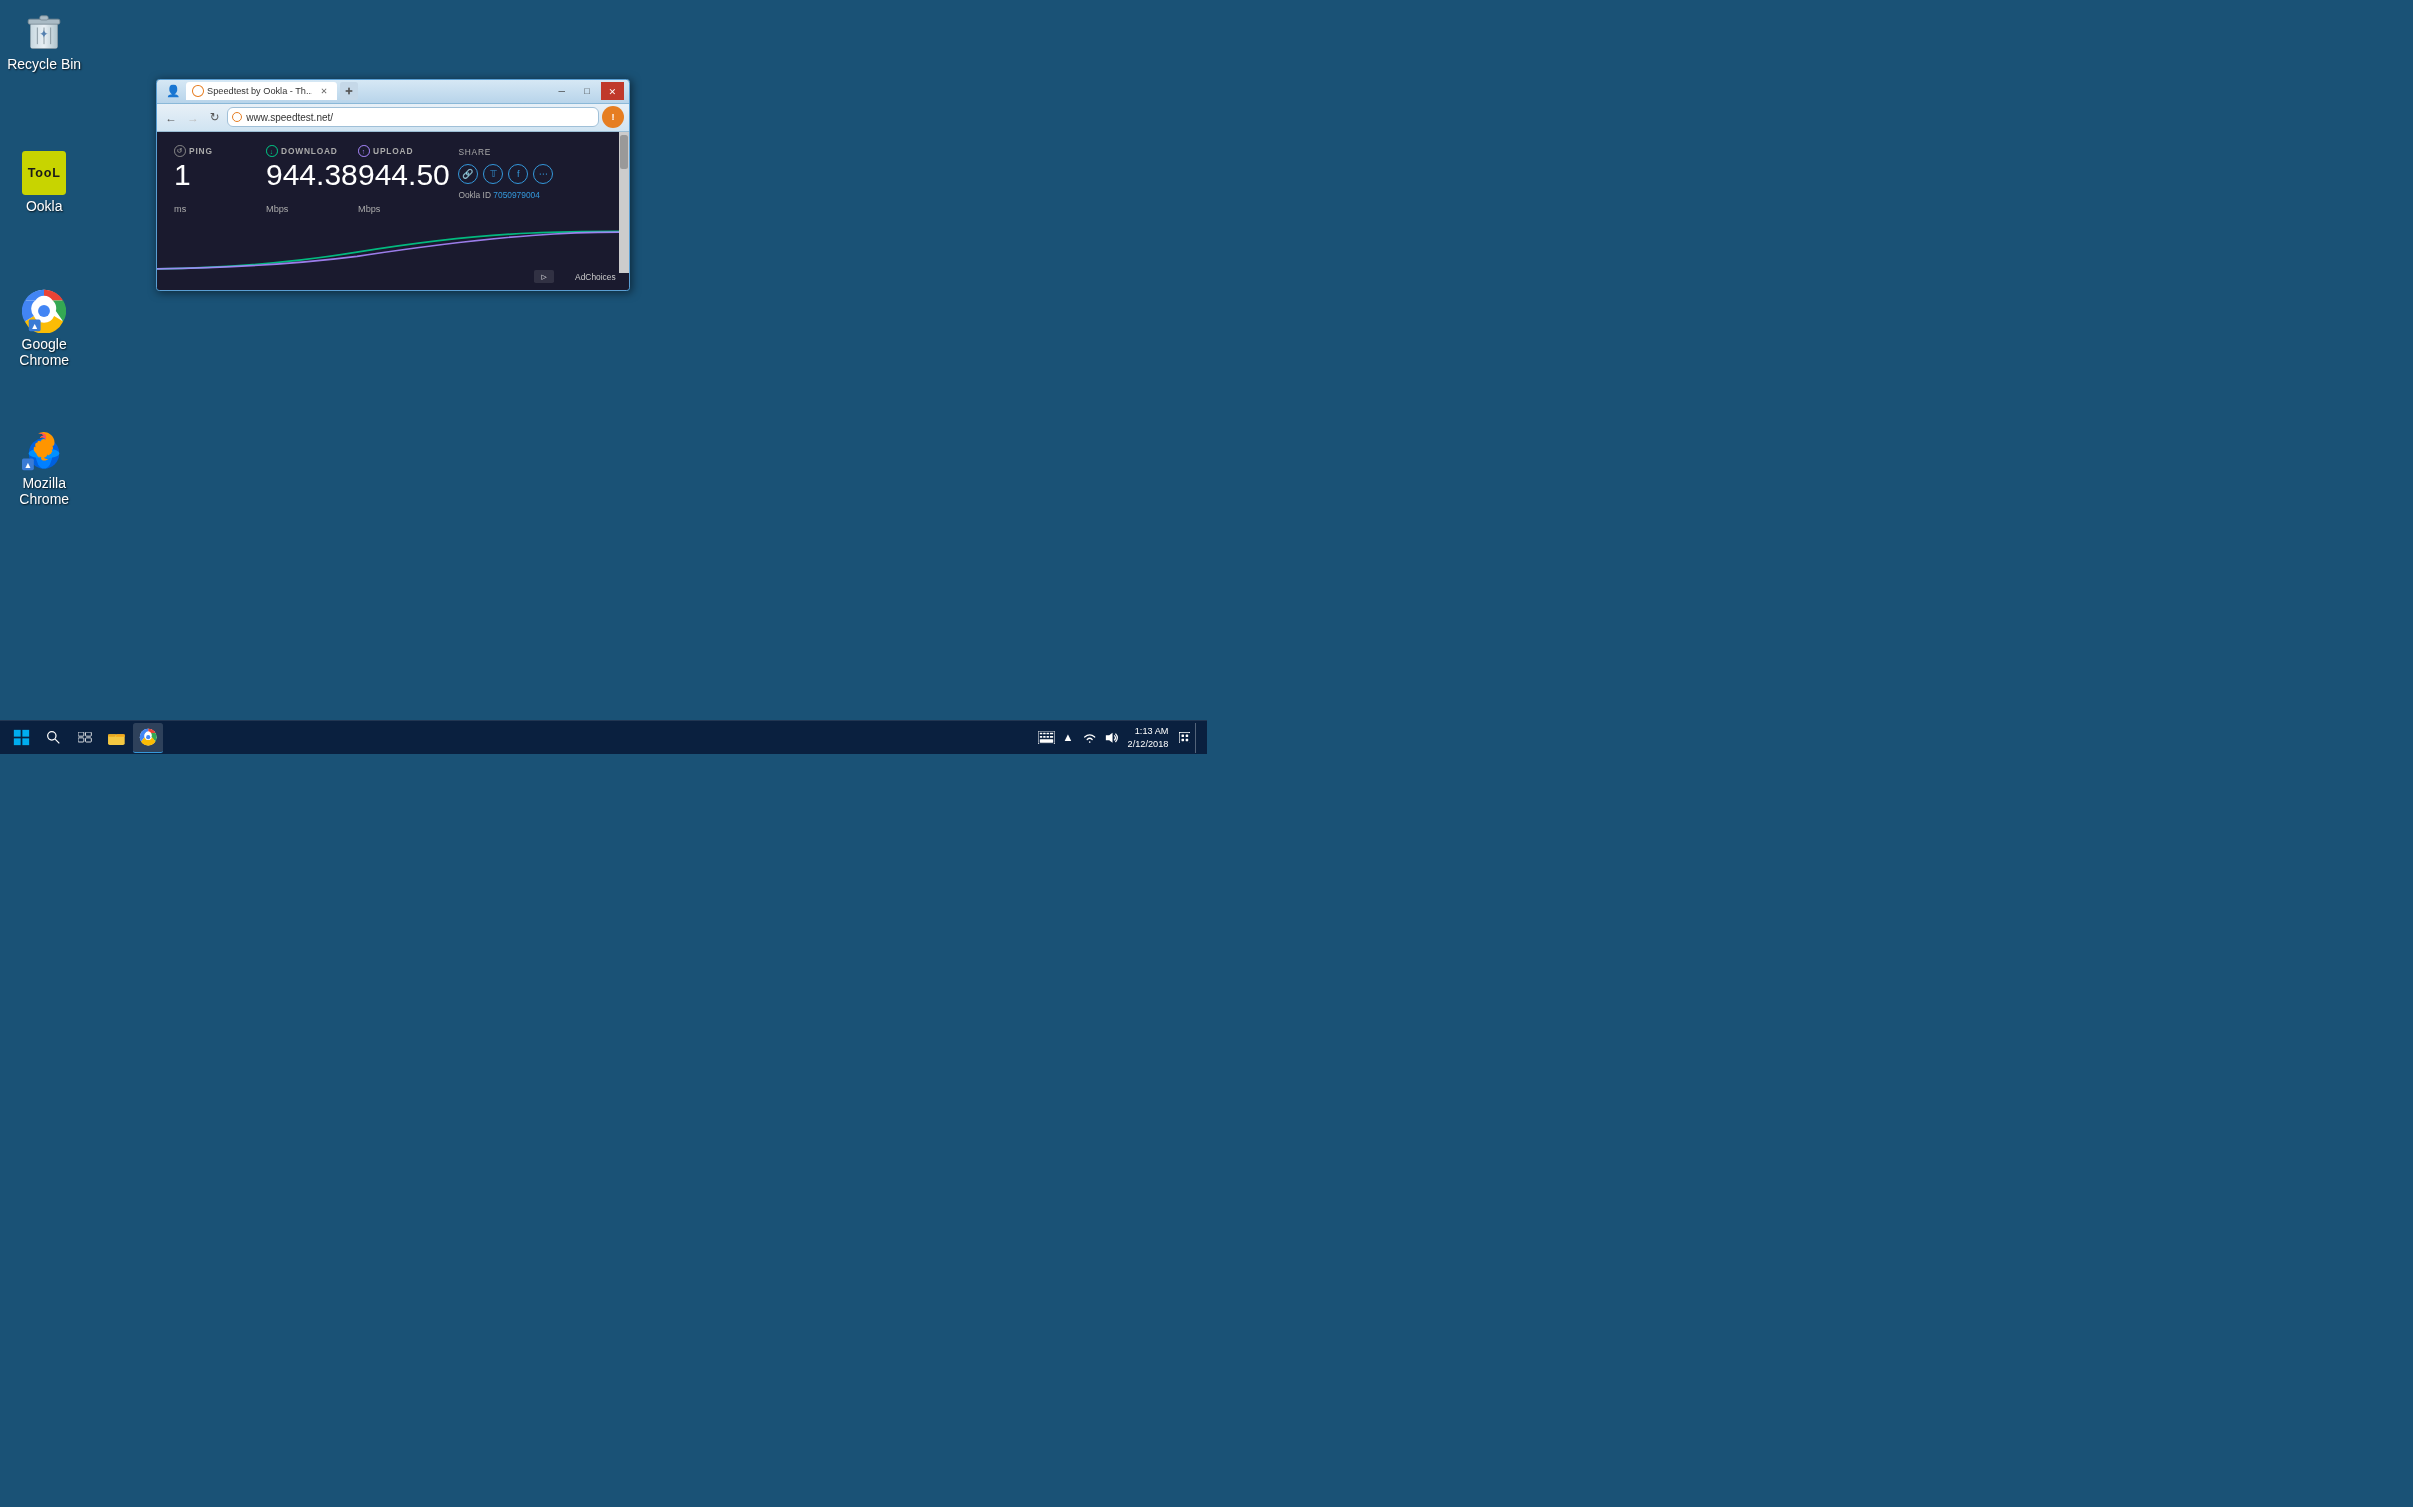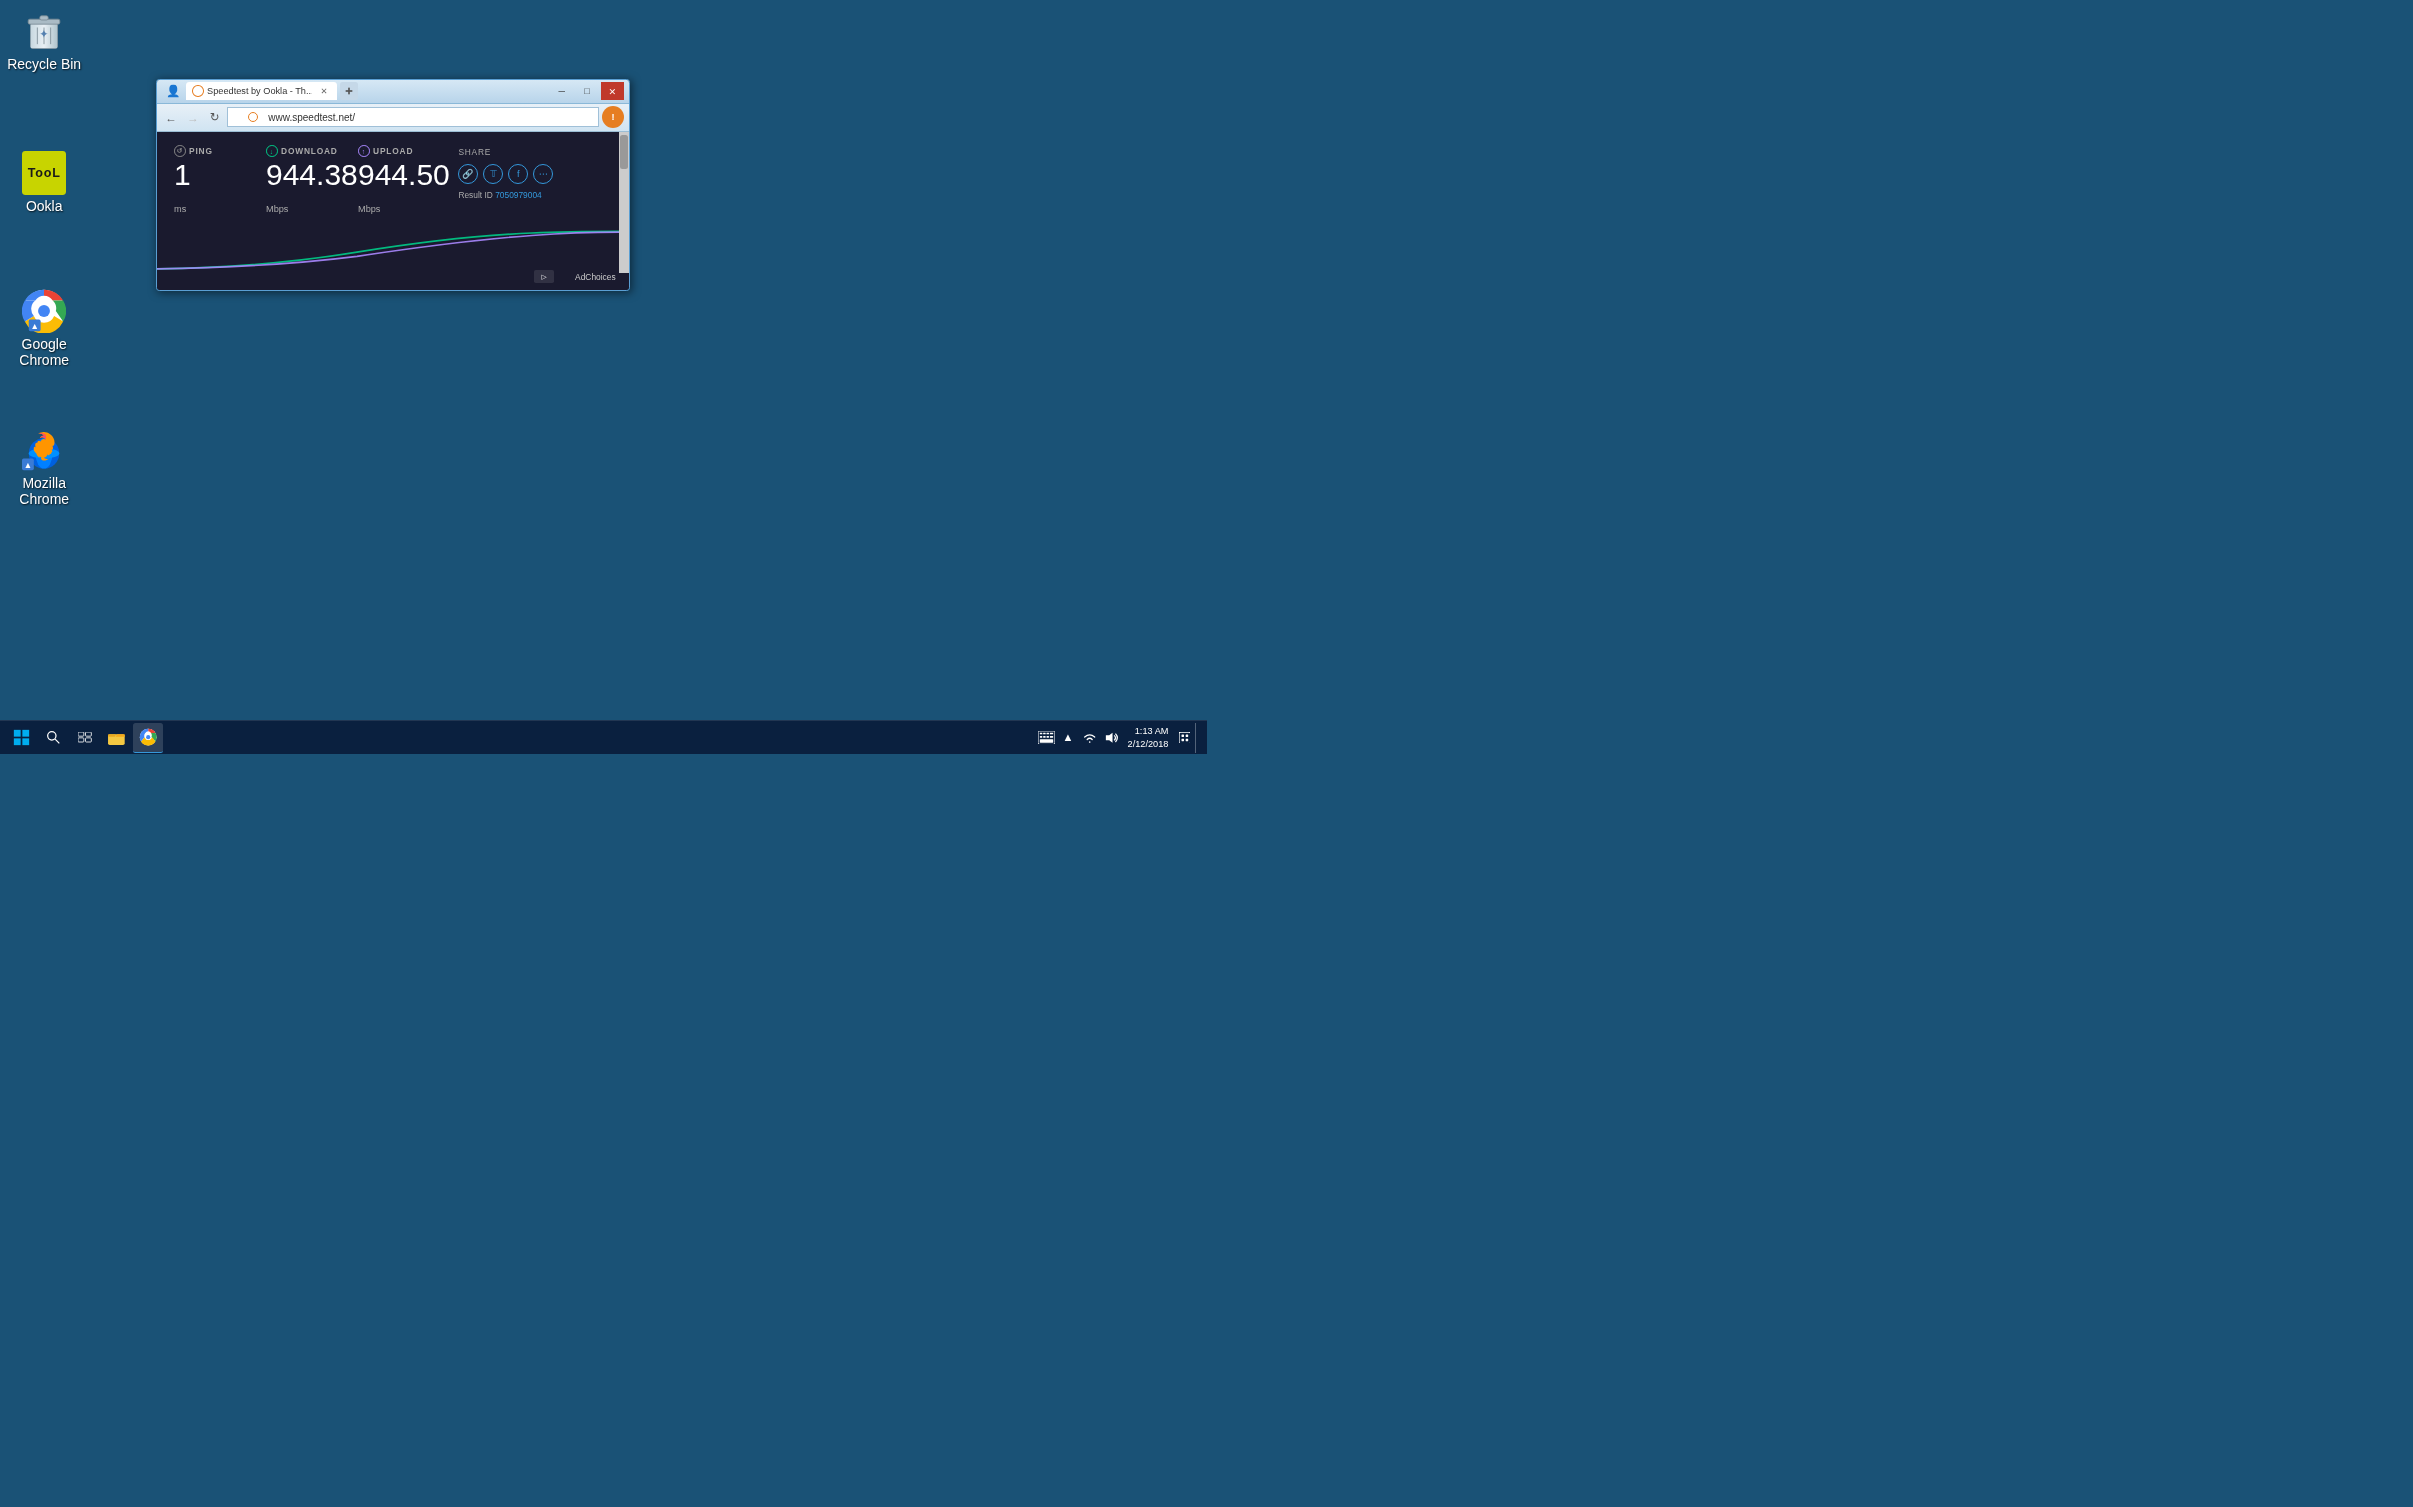--- a/index.html
+++ b/index.html
@@ -134,24 +134,24 @@
       width: 18.4px; height: 18.4px;
       display: flex; align-items: center; justify-content: center;
       font-size: 11.7px; color: #555; cursor: pointer; border-radius: 2.5px;
     }
 
     .address-bar {
       flex: 1;
       height: 20px;
       background: white;
       border: 0.8px solid #a0c0d8;
-      border-radius: 0;
+      border-radius: 6px;
       display: flex; align-items: center;
-      padding: 0 20px; font-size: 10px; color: #333;
-      gap: 10px;
+      padding: 0 4px; font-size: 10px; color: #333;
+      gap: 4px;
     }
 
     .address-favicon {
       width: 10px; height: 10px;
       border: 1.3px solid #e67e22;
       border-radius: 50%;
     }
 
     .extension-btn {
       width: 22px; height: 22px;
@@ -493,21 +493,21 @@
 
         <div class="share-section">
           <span class="share-label">SHARE</span>
           <div class="share-icons">
             <div class="share-icon">🔗</div>
             <div class="share-icon">𝕋</div>
             <div class="share-icon">f</div>
             <div class="share-icon">⋯</div>
           </div>
           <div class="result-id">
-            <span>Result ID</span>
+            <span>Ookla ID</span>
             <span class="result-id-link">7050979004</span>
           </div>
         </div>
       </div>
 
       <svg class="speed-chart" viewBox="0 0 555 60" preserveAspectRatio="none">
 
         <path d="M 0 55 C 80 54 160 48 240 35 C 320 22 380 15 450 12 C 490 10 520 10 555 10" stroke="#00cc88" stroke-width="2" fill="none" opacity="0.9"></path>
 
         <path d="M 0 55 C 80 54 160 50 240 40 C 320 28 380 20 450 15 C 490 12 520 11 555 11" stroke="#aa88ff" stroke-width="2" fill="none" opacity="0.9"></path>

